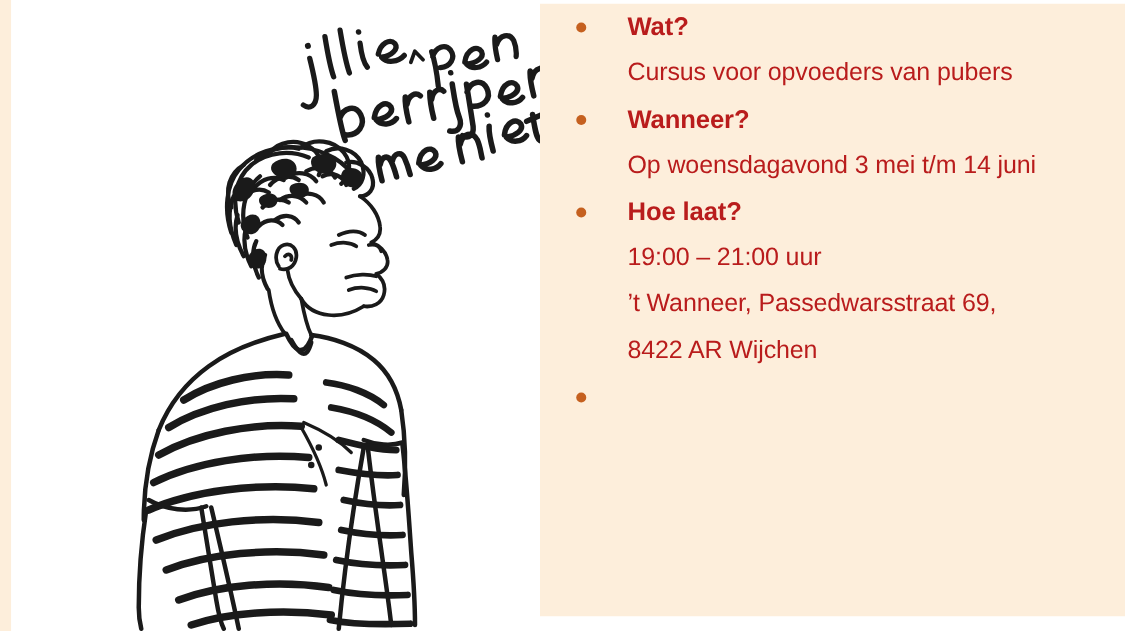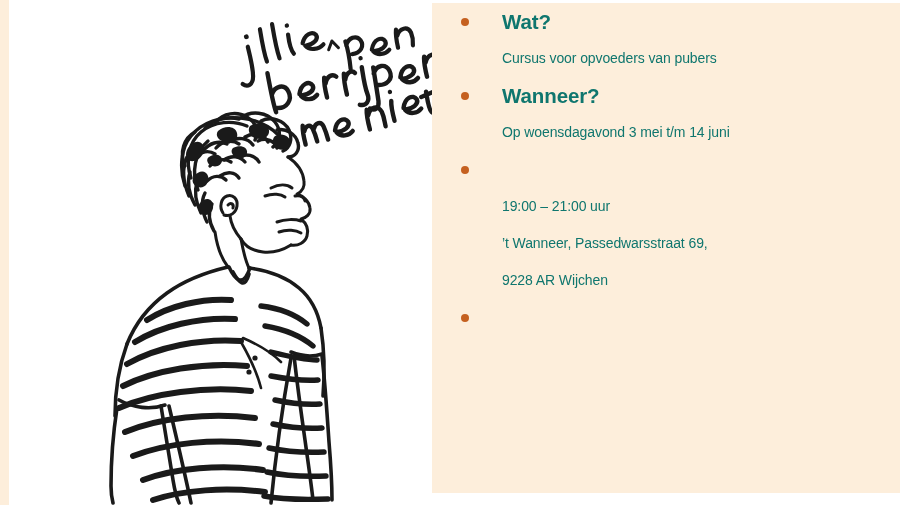--- a/index.html
+++ b/index.html
@@ -69,30 +69,30 @@
     padding: 0;
     list-style: none;
   }
 
   .info-line {
     position: relative;
     height: 37px;
     line-height: 37px;
     padding-left: 70px;
     white-space: nowrap;
-    color: #0f766e;
+    color: #b91c1c;
   }
   .info-line.heading {
     font-weight: bold;
     font-size: 20.5px;
     letter-spacing: -0.1px;
   }
   .info-line.detail {
     font-weight: normal;
-    font-size: 14px;
+    font-size: 20px;
     letter-spacing: -0.1px;
   }
   .bullet-dot {
     position: absolute;
     left: 29px;
     top: 50%;
     margin-top: -4px;
     width: 8px;
     height: 8px;
     border-radius: 50%;
@@ -277,21 +277,21 @@
       </g>
     </svg>
   </div>
 
   <div class="info-panel">
     <ul class="info-list" id="info-list">
         <li class="info-line heading"><span class="bullet-dot"></span><span>Wat?</span></li>
         <li class="info-line detail"><span>Cursus voor opvoeders van pubers</span></li>
         <li class="info-line heading"><span class="bullet-dot"></span><span>Wanneer?</span></li>
         <li class="info-line detail"><span>Op woensdagavond 3 mei t/m 14 juni</span></li>
-        <li class="info-line heading"><span class="bullet-dot"></span></li>
+        <li class="info-line heading"><span class="bullet-dot"></span><span>Hoe laat?</span></li>
         <li class="info-line detail"><span>19:00 – 21:00 uur</span></li>
         <li class="info-line detail"><span>’t Wanneer, Passedwarsstraat 69,</span></li>
-        <li class="info-line detail"><span>9228 AR Wijchen</span></li>
+        <li class="info-line detail"><span>8422 AR Wijchen</span></li>
         <li class="info-line heading"><span class="bullet-dot"></span></li>
       </ul>
   </div>
 
 </div>
 
 </body></html>

